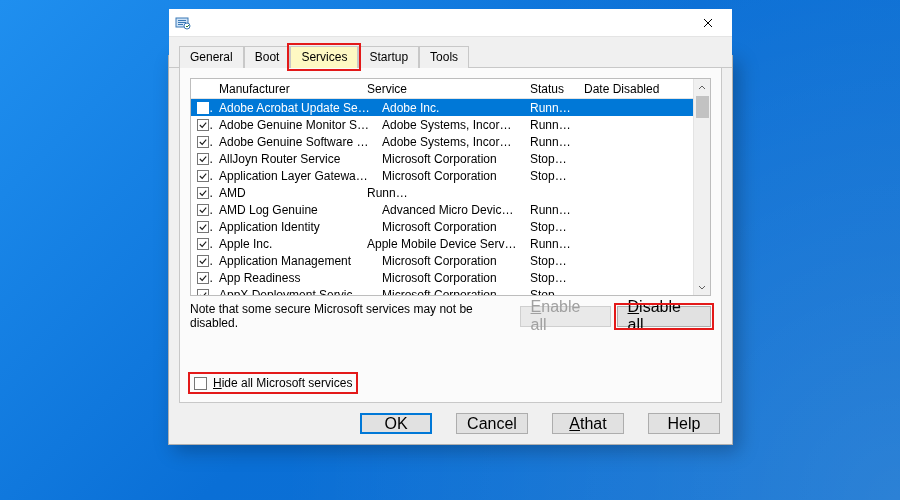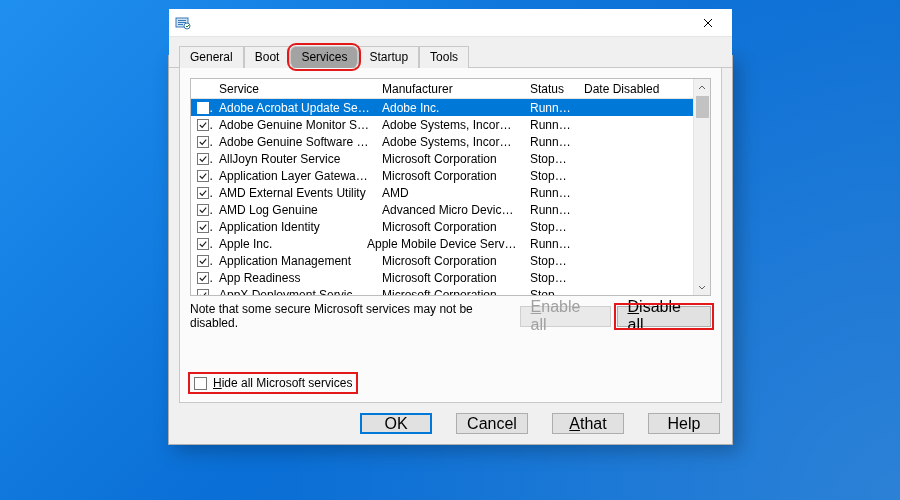--- a/index.html
+++ b/index.html
@@ -39,21 +39,21 @@
   }
   .tab {
     padding: 3px 10px 4px 10px;
     border: 1px solid #c8c8c8;
     border-bottom: none;
     background: #f0f0f0;
     position: relative; top: 1px;
     margin-right: 0px;
     cursor: default;
   }
-  .tab.active { background: #a3a3a3; z-index: 2; border-radius: 6px; }
+  .tab.active { background: #fef9c3; z-index: 2; }
   .tab-highlight { outline: 2px solid #e31919; outline-offset: 1px; }
 
   .tabbody {
     flex: 1; background: #fbfbfb; margin: 0 10px 10px 10px; border: 1px solid #c8c8c8; border-top: none;
     display: flex; flex-direction: column; padding: 10px;
   }
 
   .list-wrap {
     border: 1px solid #bdbdbd; background: #fff; height: 218px; display: flex;
   }
@@ -137,22 +137,22 @@
     <div class="tab">Startup</div>
     <div class="tab">Tools</div>
   </div>
 
   <div class="tabbody">
 
     <div class="list-wrap">
       <div class="list-scroll">
         <div class="header-row">
           <div class="col c-chk"></div>
+          <div class="col c-mfr">Manufacturer</div>
           <div class="col c-service">Service</div>
-          <div class="col c-mfr">Manufacturer</div>
           <div class="col c-status">Status</div>
           <div class="col c-date">Date Disabled</div>
         </div>
         <div class="rows" id="rows">
             <div class="row selected">
               <div class="col c-chk"><span class="chk" style="color:#fff">
                   <svg class="checkmark" viewBox="0 0 10 10">
                     <path d="M1 5 L4 8 L9 2" stroke="currentColor" stroke-width="1.4" fill="none"></path>
                   </svg>
                 </span></div>
@@ -204,21 +204,20 @@
               <div class="col c-mfr">Microsoft Corporation</div>
               <div class="col c-status">Stopped</div>
               <div class="col c-date"></div>
             </div>
             <div class="row">
               <div class="col c-chk"><span class="chk" style="color:#1a1a1a">
                   <svg class="checkmark" viewBox="0 0 10 10">
                     <path d="M1 5 L4 8 L9 2" stroke="currentColor" stroke-width="1.4" fill="none"></path>
                   </svg>
                 </span></div>
-              <div class="col c-service">AMD External Events Utility</div>
               <div class="col c-mfr">AMD</div>
               <div class="col c-status">Running</div>
               <div class="col c-date"></div>
             </div>
             <div class="row">
               <div class="col c-chk"><span class="chk" style="color:#1a1a1a">
                   <svg class="checkmark" viewBox="0 0 10 10">
                     <path d="M1 5 L4 8 L9 2" stroke="currentColor" stroke-width="1.4" fill="none"></path>
                   </svg>
                 </span></div>

